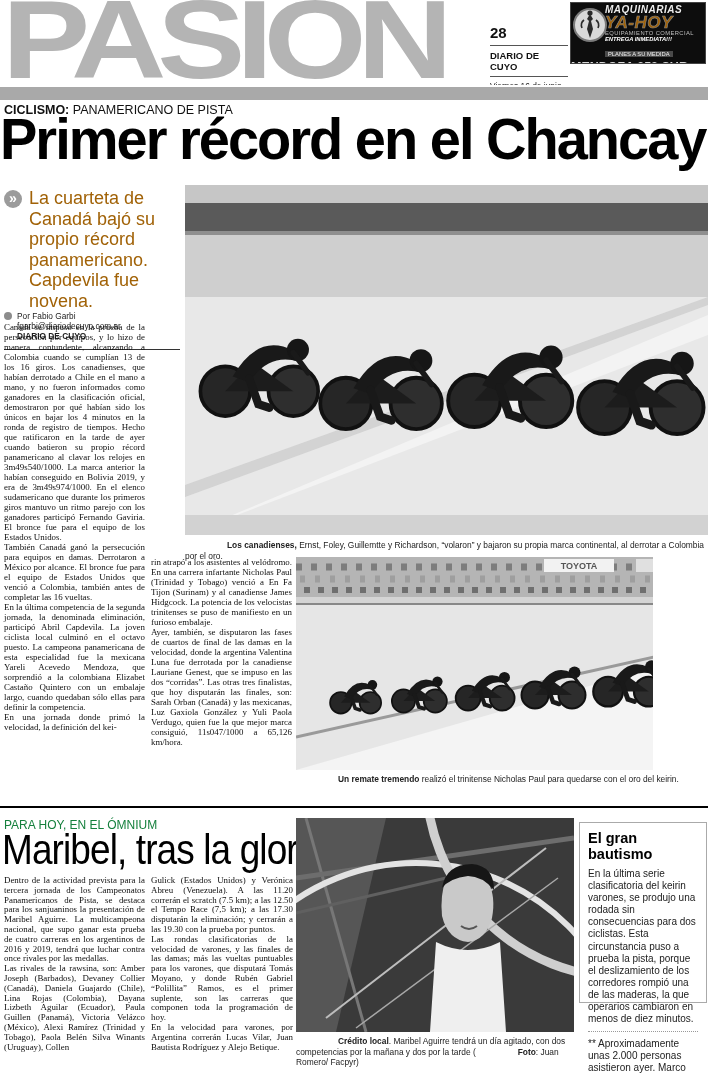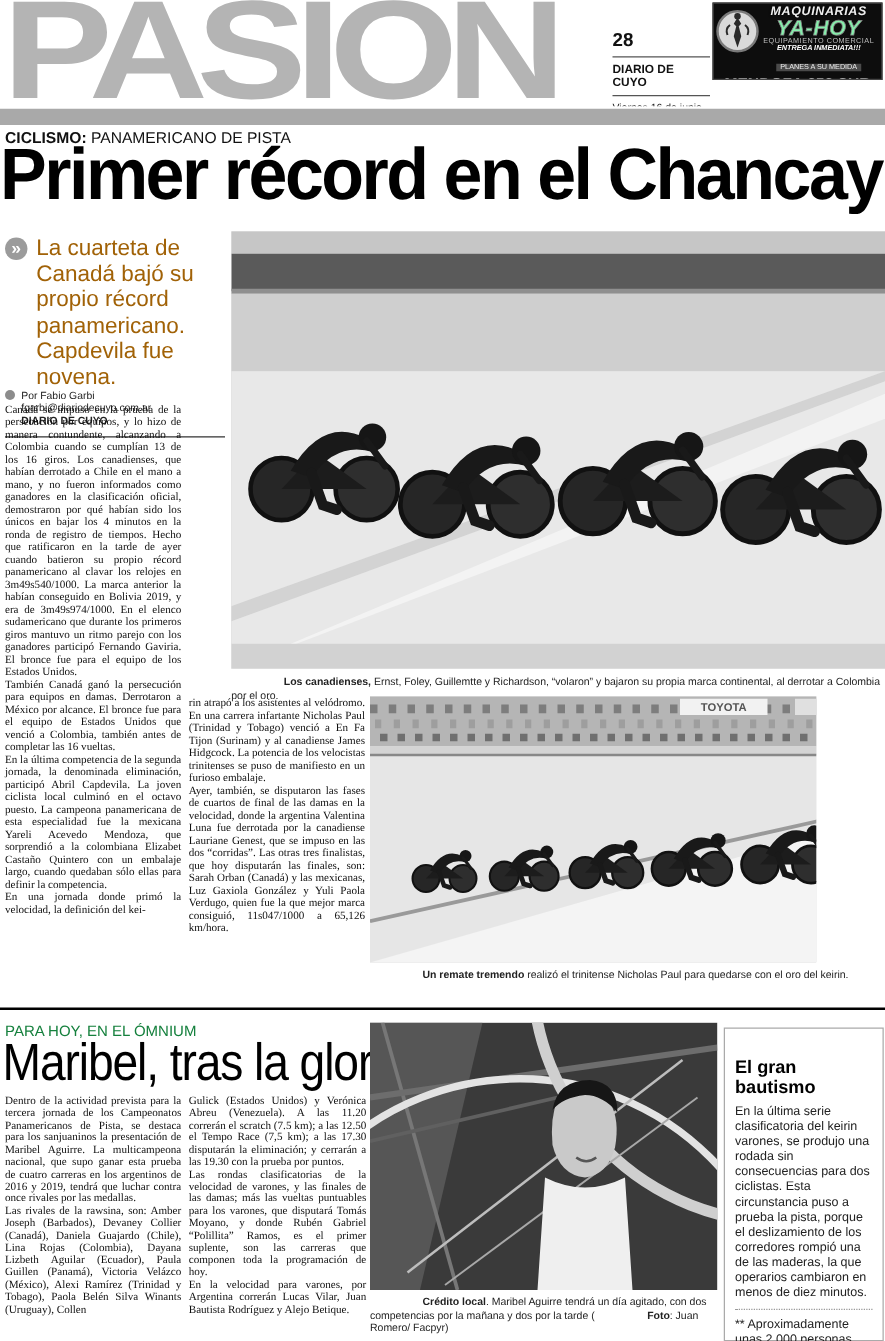--- a/index.html
+++ b/index.html
@@ -17,27 +17,27 @@
     -webkit-text-stroke:4px #ffffff; paint-order:stroke fill;
     font-family:"Liberation Sans", sans-serif;
   }
   .issue { position:absolute; left:490px; top:24px; width:78px; }
   .issue .num { font-size:15px; font-weight:bold; padding-bottom:2px; }
   .issue .rule { border-top:1px solid #555; margin:2px 0; }
   .issue .paper { font-size:9.5px; font-weight:bold; letter-spacing:0; padding:2px 0; }
   .issue .date, .issue .mail { font-size:8.4px; color:#222; padding:2px 0 0; }
   
   .ad { position:absolute; left:570px; top:2px; width:136px; height:62px; background:#0d0d0d;
-        border:1px solid #444; color:#fff; text-align:center; overflow:hidden; }
+        border:1px solid #444; color:#fff; text-align:left; overflow:hidden; }
   .ad-badge { position:absolute; left:1px; top:3px; width:36px; height:40px; }
   .ad-lines { margin-left:34px; }
   .ad-maq { font-size:10px; font-weight:bold; font-style:italic; letter-spacing:0.5px;
             color:#eee; text-shadow:0 0 2px #000; margin-top:1px; }
   .ad-yahoy { font-size:17px; line-height:15px; font-weight:bold; font-style:italic;
-              color:#86efac; -webkit-text-stroke:0.6px #888; letter-spacing:0.5px; }
+              color:#a16207; -webkit-text-stroke:0.6px #888; letter-spacing:0.5px; }
   .ad-t1 { font-size:5.8px; color:#bfbfbf; letter-spacing:0.4px; }
   .ad-t2 { font-size:5.8px; color:#fff; font-style:italic; font-weight:bold; }
   .ad-t3 { font-size:5.8px; color:#eee; background:#4a4a4a; display:inline-block; padding:0 3px; }
   .ad-addr { font-size:12.5px; font-weight:bold; color:#d8d8d8; line-height:13px; margin-top:1px;
              text-shadow:1px 1px 0 #000; }
   
   .graybar { position:absolute; left:0; top:87px; width:708px; height:13px; background:#a9a9a9; }
   .kicker1 { position:absolute; left:4px; top:103px; font-size:12.5px; color:#111; }
   .kicker1 b { font-weight:bold; }
   .headline1 {
@@ -72,22 +72,22 @@
   .cap3 { left:296px; top:1036px; width:278px; }
   
   .divider { position:absolute; left:0; top:806px; width:708px; height:2px; background:#000; }
   .kicker2 { position:absolute; left:4px; top:818px; font-size:12px; color:#15803d; }
   .headline2 { position:absolute; left:2px; top:828px; font-size:42px; line-height:44px;
                font-weight:normal; color:#000; letter-spacing:-1px; transform:scaleX(0.88);
                transform-origin:left top; white-space:nowrap; }
   .bcol1 { left:4px;  top:876px; width:141px; height:197px; line-height:9.8px; }
   .bcol2 { left:151px; top:876px; width:142px; height:197px; line-height:9.8px; }
   
-  .sidebox { position:absolute; left:579px; top:822px; width:128px; height:251px;
-             border:1px solid #aaa; padding:23px 8px; background:#fff; }
+  .sidebox { position:absolute; left:579px; top:822px; width:128px; height:181px;
+             border:1px solid #aaa; padding:7px 8px; background:#fff; }
   .sidebox h3 { font-size:14.5px; font-weight:bold; margin:0 0 6px; color:#000; }
   .sidebox p { font-size:10px; line-height:12.1px; color:#222; margin:0; }
   .dot-rule { border:0; border-top:1px dotted #999; margin:6px 0; }
   svg { display:block; }
   .banner-text { font-family:"Liberation Sans", sans-serif; }
 </style>
 </head>
 <body>
 
 <div class="page">

